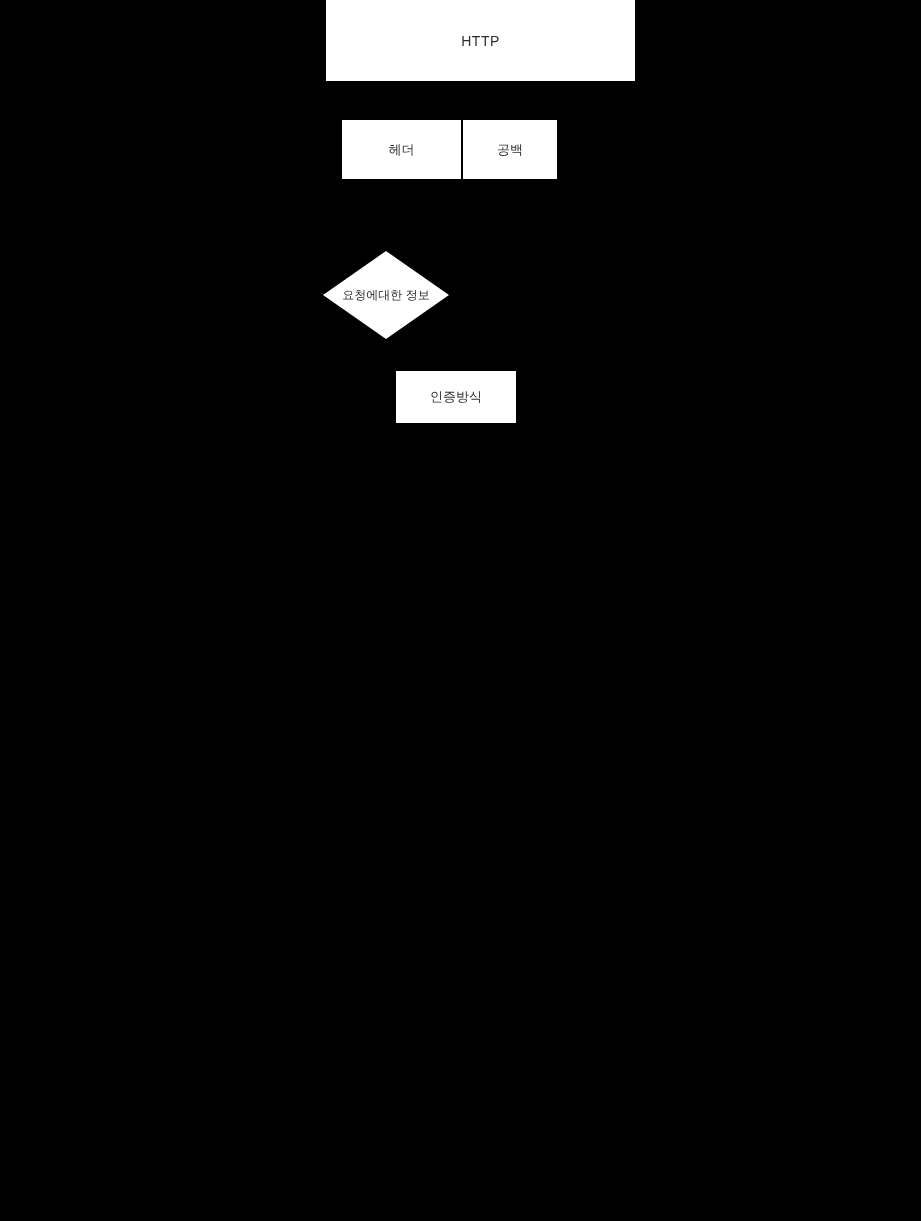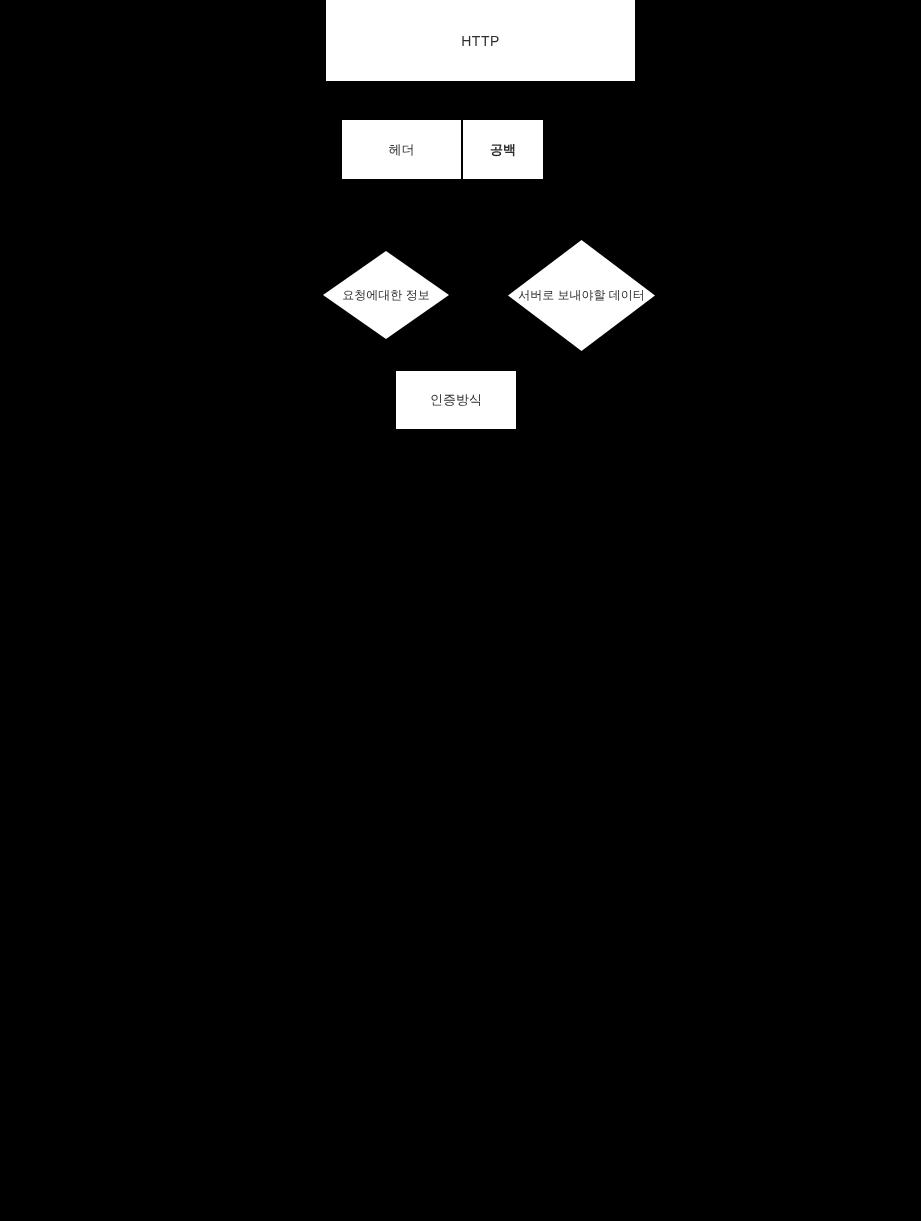--- a/index.html
+++ b/index.html
@@ -50,21 +50,21 @@
     background: #ffffff;
     color: #2e2e2e;
     display: flex;
     align-items: center;
     justify-content: center;
     font-size: 13px;
     height: 100%;
     box-sizing: border-box;
   }
   .segment-header { width: 119px; }
-  .segment-blank  { width: 80px; font-weight: bold;  }
+  .segment-blank  { width: 94px;  }
   .segment-body   { width: 108px; flex: 1; }
   .diamond {
     position: absolute;
     background: #ffffff;
     color: #2e2e2e;
     clip-path: polygon(50% 0%, 100% 50%, 50% 100%, 0% 50%);
     display: flex;
     align-items: center;
     justify-content: center;
     text-align: center;
@@ -80,21 +80,21 @@
   .diamond-serverdata {
     left: 508px;
     top: 240px;
     width: 147px;
     height: 111px;
   }
   .node-auth {
     left: 396px;
     top: 371px;
     width: 120px;
-    height: 58px;
+    height: 52px;
     font-size: 13px;
   }
 </style>
 </head>
 <body>
 
 <div class="canvas">
 
   <div class="node node-http">
     <span>HTTP</span>
@@ -106,21 +106,18 @@
     </div>
     <div class="segment segment-blank">
       <span>공백</span>
     </div>
   </div>
 
   <div class="diamond diamond-request">
     <span>요청에대한 정보</span>
   </div>
 
-  <div class="diamond diamond-serverdata">
-    <span>서버로 보내야할 데이터</span>
-  </div>
 
   <div class="node node-auth">
     <span>인증방식</span>
   </div>
 
 </div>
 
 </body></html>

